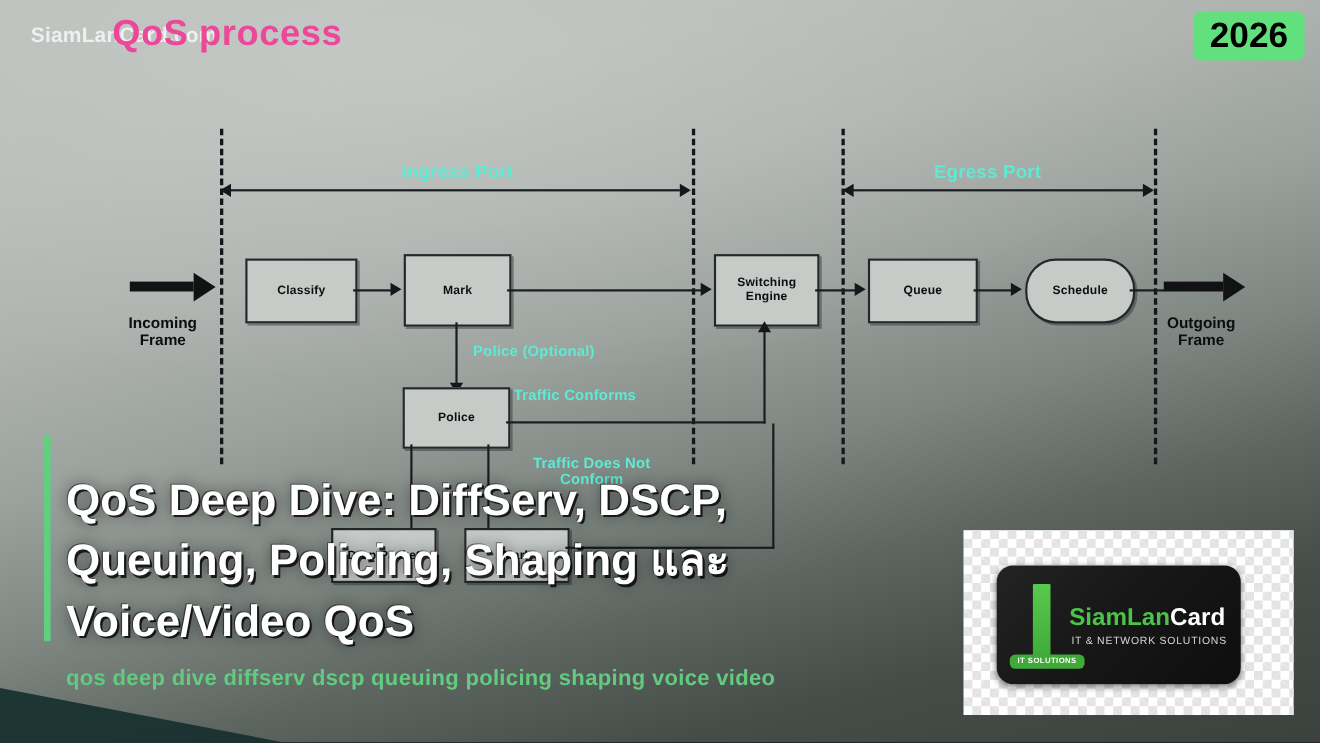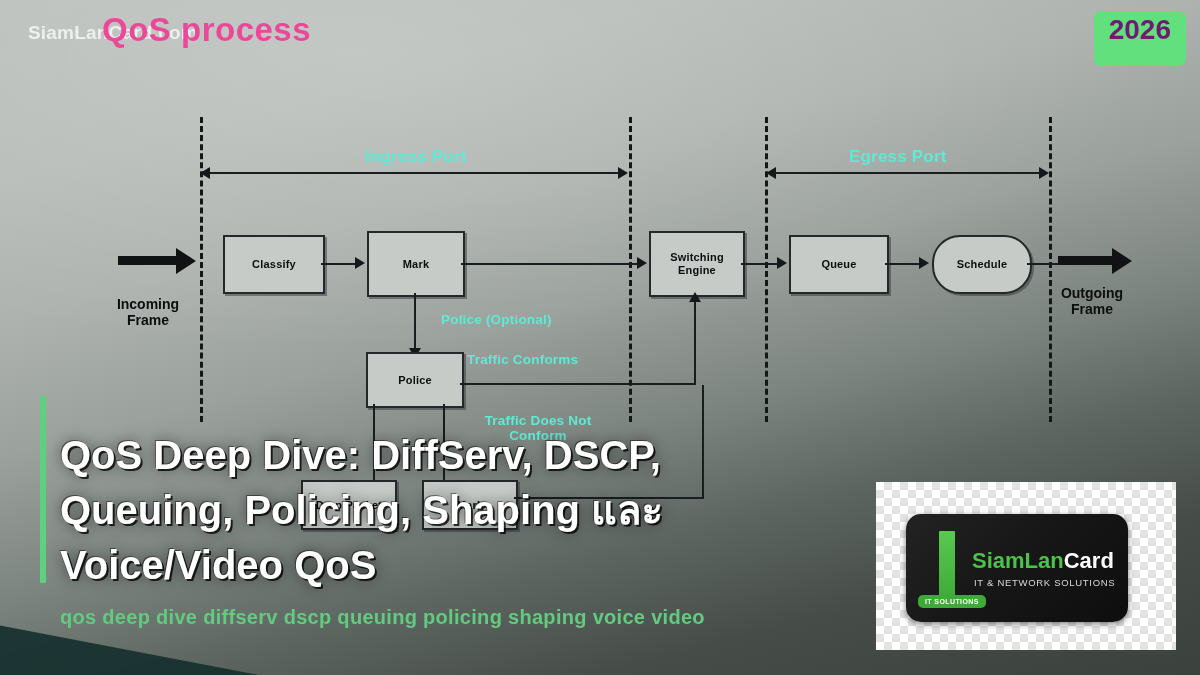--- a/index.html
+++ b/index.html
@@ -42,22 +42,22 @@
     letter-spacing:.5px;white-space:nowrap;
   }
   .watermark{
     position:absolute;left:28px;top:22px;
     font-size:19px;font-weight:bold;color:rgba(255,255,255,.72);
     letter-spacing:.2px;white-space:nowrap;
   }
   .year-badge{
     position:absolute;right:14px;top:11px;
     background:#62e07e;border-radius:7px;
-    padding:5px 15px 22px;
-    font-size:28px;font-weight:bold;color:#701a75;
+    padding:5px 15px 7px;
+    font-size:32px;font-weight:bold;color:#000000;
     line-height:1;
   }
 
   
   .diagram{position:absolute;left:0;top:95px;width:1200px;height:420px;}
   .dashline{position:absolute;width:0;border-left:3px dashed #14171a;}
   .node{
     position:absolute;background:#c6cbc7;
     border:2px solid #24282b;
     box-shadow:2px 2px 0 rgba(40,45,48,.45);
@@ -175,21 +175,21 @@
     <div class="arrow-r" style="left:618px;top:72px;"></div>
     <div class="dlabel big" style="left:365px;top:52px;">Ingress Port</div>
 
     <div class="hline" style="left:775px;top:77px;width:266px;"></div>
     <div class="arrow-l" style="left:766px;top:72px;"></div>
     <div class="arrow-r" style="left:1039px;top:72px;"></div>
     <div class="dlabel big" style="left:849px;top:52px;">Egress Port</div>
 
     <div class="fatarrow" style="left:118px;top:161px;width:58px;"></div>
     <div class="fathead" style="left:176px;top:153px;"></div>
-    <div class="ioLabel" style="left:100px;top:190px;width:96px;margin-top:11px;">
+    <div class="ioLabel" style="left:100px;top:190px;width:96px;">
       <div>Incoming</div>
       <div>Frame</div>
     </div>
 
     <div class="fatarrow" style="left:1058px;top:161px;width:54px;"></div>
     <div class="fathead" style="left:1112px;top:153px;"></div>
     <div class="ioLabel" style="left:1044px;top:190px;width:96px;">
       <div>Outgoing</div>
       <div>Frame</div>
     </div>
@@ -226,21 +226,21 @@
     <div class="hline" style="left:741px;top:168px;width:38px;"></div>
     <div class="arrow-r" style="left:777px;top:162px;"></div>
 
     <div class="hline" style="left:885px;top:168px;width:36px;"></div>
     <div class="arrow-r" style="left:919px;top:162px;"></div>
 
     <div class="hline" style="left:1027px;top:168px;width:32px;"></div>
 
     <div class="vline" style="left:414px;top:198px;height:60px;"></div>
     <div class="arrow-d" style="left:409px;top:253px;"></div>
-    <div class="dlabel" style="left:415px;top:217px;padding-left:26px;">Police (Optional)</div>
+    <div class="dlabel" style="left:430px;top:217px;">Police (Optional)</div>
 
     <div class="node" style="left:366px;top:257px;width:94px;height:52px;">
       <span>Police</span>
     </div>
 
     <div class="hline" style="left:460px;top:288px;width:236px;"></div>
     <div class="vline" style="left:694px;top:205px;height:85px;"></div>
     <div class="arrow-u" style="left:689px;top:197px;"></div>
     <div class="dlabel" style="left:467px;top:257px;">Traffic Conforms</div>
 

